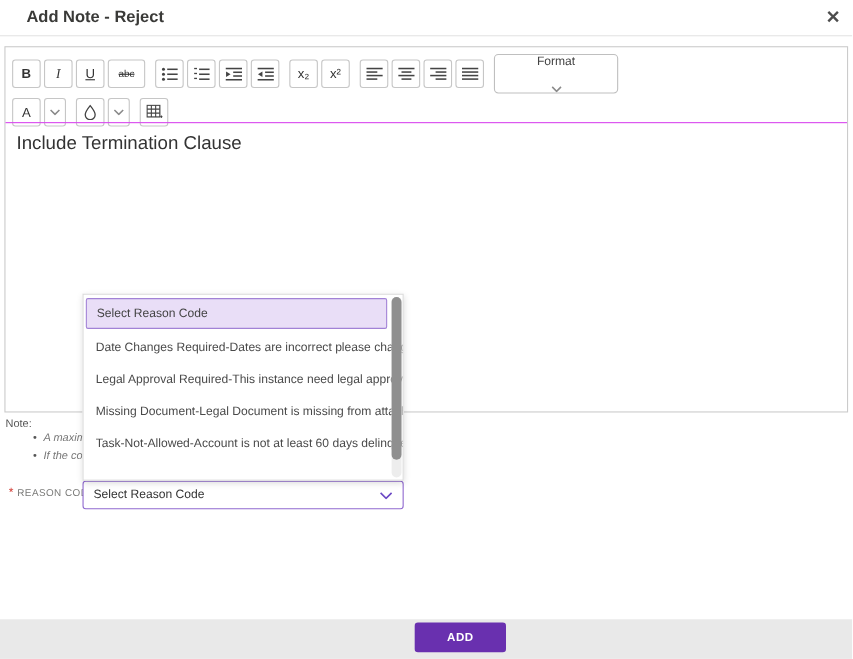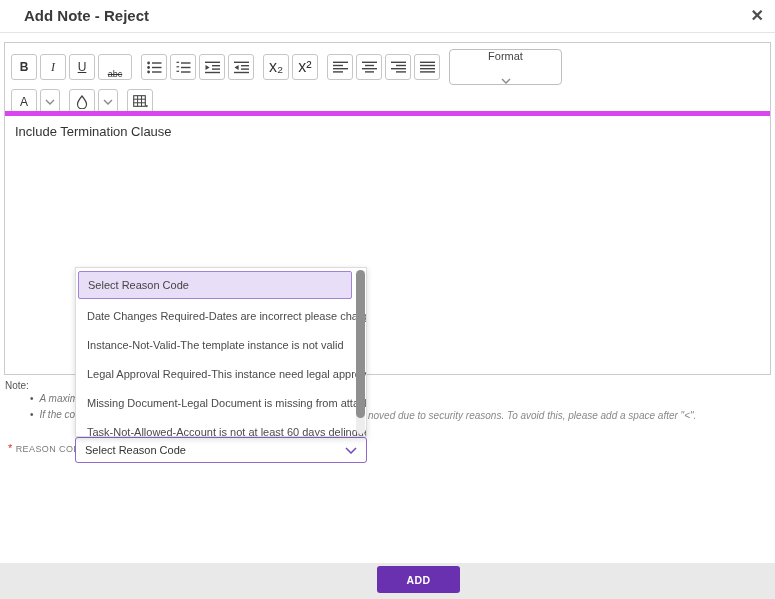--- a/index.html
+++ b/index.html
@@ -9,31 +9,31 @@
   .title { position:absolute; left:24px; top:7px; font-size:15px; font-weight:600; color:#3a3a38; }
   .close { position:absolute; right:11px; top:6px; font-size:16px; font-weight:700; color:#4d4d4d; cursor:pointer; }
   .hdr-divider { position:absolute; left:0; top:32px; width:775px; height:1px; background:#e4e4e4; }
 
   .editor { position:absolute; left:4px; top:42px; width:767px; height:333px; border:1px solid #cbcbcb; background:#fff; }
   .toolbar { padding:6px 6px 0 6px; }
   .tb-row { display:flex; align-items:center; margin-bottom:4px; }
   .grp { display:flex; gap:3px; margin-right:9px; }
   .tb-btn { width:26px; height:26px; min-width:26px; display:flex; align-items:center; justify-content:center;
             background:#fff; border:1px solid #c6c6c6; border-radius:3px; font-size:12px; color:#333; cursor:pointer; }
-  .tb-btn.wide { width:34px; min-width:34px; font-size:9px;align-items:flex-end; }
+  .tb-btn.wide { width:34px; min-width:34px; font-size:9px; }
   .tb-btn.chev { width:20px; min-width:20px; }
   .tb-btn .b { font-weight:700; }
   .tb-btn .i { font-style:italic; font-family:"Liberation Serif", serif; }
   .tb-btn .u { text-decoration:underline; }
   .tb-btn .s { text-decoration:line-through; }
-  .tb-btn .scr { font-size:16px; }
+  .tb-btn .scr { font-size:12px; }
   .tb-select { height:36px; width:113px; border:1px solid #bfbfbf; border-radius:4px; display:flex; align-items:center;
                justify-content:space-between; padding:0 8px; font-size:11px; color:#444; margin-right:9px; background:#fff; cursor:pointer;flex-direction:column; }
-  .editor-content { position:absolute; left:0; right:0; top:68px; bottom:0; border-top:5px solid #d946ef; padding:8px 10px;
-                    font-size:13px; color:#333; cursor:text; }
+  .editor-content { position:absolute; left:0; right:0; top:68px; bottom:0; border-top:1px solid #d946ef; padding:8px 10px;
+                    font-size:17px; color:#333; cursor:text; }
 
   .note-label { position:absolute; left:5px; top:380px; font-size:10px; color:#555; }
   .note-b1 { position:absolute; left:30px; top:393px; font-size:10px; color:#777; }
   .note-b2 { position:absolute; left:30px; top:409px; font-size:10px; color:#777; }
   .note-b2r { position:absolute; left:368px; top:410px; font-size:10px; color:#888; font-style:italic; }
   .note-b1 .txt, .note-b2 .txt { font-style:italic; }
   .bdot { margin-right:6px; color:#555; font-style:normal; }
 
   .rc-label { position:absolute; left:8px; top:442px; font-size:9px; color:#7a7a78; letter-spacing:.4px; }
   .rc-star { color:#d0342c; font-size:11px; margin-right:3px; }
@@ -216,36 +216,34 @@
     </div>
   </div>
 
   <div class="note-label">Note:</div>
   <div class="note-b1">
     <span class="bdot">•</span><span class="txt">A maxim</span>
   </div>
   <div class="note-b2">
     <span class="bdot">•</span><span class="txt">If the cor</span>
   </div>
-  <div class="note-b2r">noved due to security reasons. To avoid this, please add a space after "&lt;".</div>
 
   <div class="rc-label">
     <span class="rc-star">*</span><span>REASON CODE</span>
   </div>
   <div class="rc-select">
     <span>Select Reason Code</span>
     <svg class="ic" width="12" height="7" viewBox="0 0 12 7">
         <path d="M1 1 L6 6 L11 1" style="fill:none; stroke:#6d4ac5; stroke-width:1.5"></path>
       </svg>
   </div>
 
   <div class="dd-panel">
     <div class="dd-opt0">Select Reason Code</div>
     <div class="dd-opt">Date Changes Required-Dates are incorrect please change them.</div>
-    <div class="dd-opt">Instance-Not-Valid-The template instance is not valid</div>
     <div class="dd-opt">Legal Approval Required-This instance need legal approval first.</div>
     <div class="dd-opt">Missing Document-Legal Document is missing from attachments.</div>
     <div class="dd-opt">Task-Not-Allowed-Account is not at least 60 days delinquent</div>
     <div class="dd-scroll">
       <div class="dd-thumb"></div>
     </div>
   </div>
 
   <div class="footer">
     <button class="add-btn">ADD</button>

